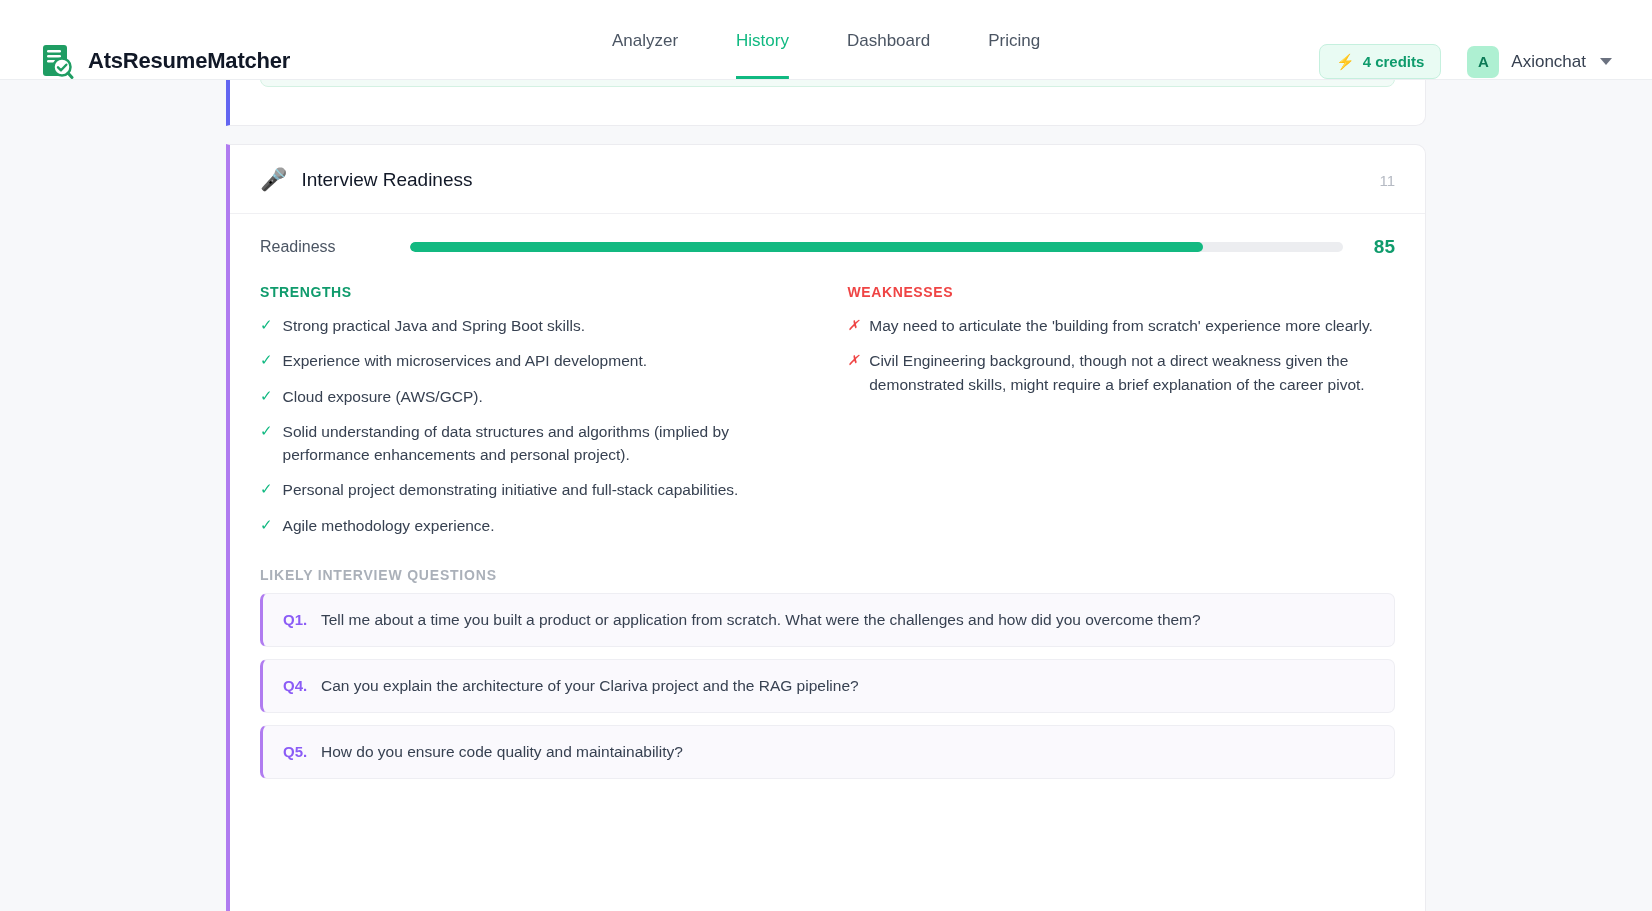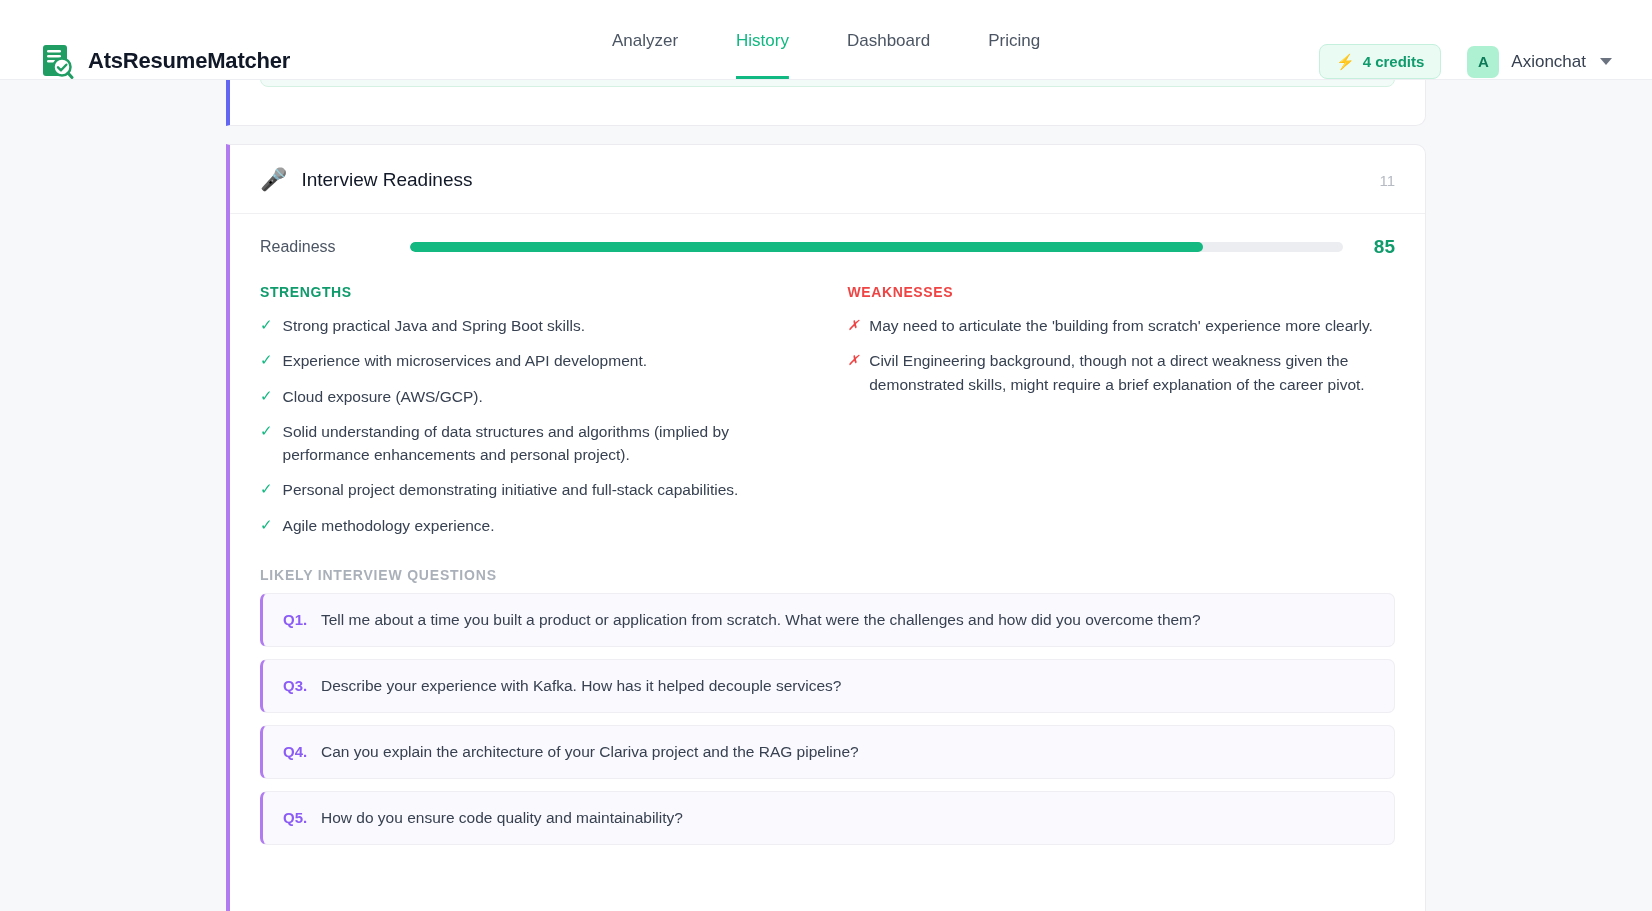--- a/index.html
+++ b/index.html
@@ -341,24 +341,20 @@
       </div>
     </div>
 
     <div class="q-head">LIKELY INTERVIEW QUESTIONS</div>
 
     <div class="q-item">
       <span class="q-num">Q1.</span>
       <span class="q-text">Tell me about a time you built a product or application from scratch. What were the challenges and how did you overcome them?</span>
     </div>
     <div class="q-item">
-      <span class="q-num">Q3.</span>
-      <span class="q-text">Describe your experience with Kafka. How has it helped decouple services?</span>
-    </div>
-    <div class="q-item">
       <span class="q-num">Q4.</span>
       <span class="q-text">Can you explain the architecture of your Clariva project and the RAG pipeline?</span>
     </div>
     <div class="q-item">
       <span class="q-num">Q5.</span>
       <span class="q-text">How do you ensure code quality and maintainability?</span>
     </div>
 
   </div>
 </div>

